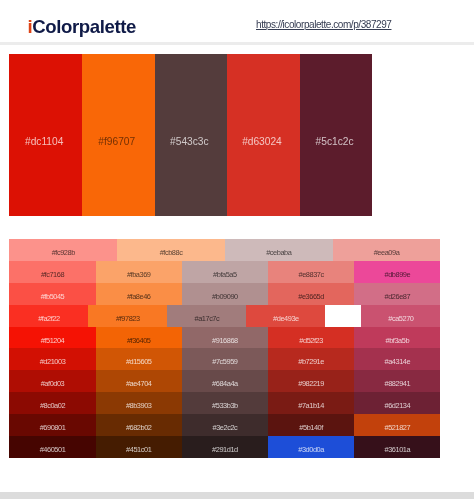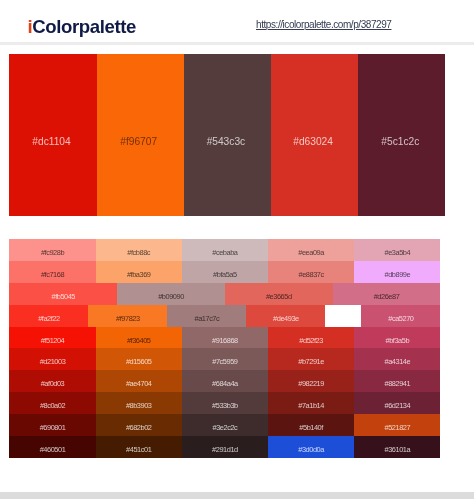--- a/index.html
+++ b/index.html
@@ -58,21 +58,21 @@
     line-height: 8px;
     transform: translateZ(0);
     text-decoration: underline;
   }
 
   
   .main-strip {
     position: absolute;
     left: 9.4px;
     top: 53.5px;
-    width: 436px;
+    width: 363px;
     height: 162px;
     display: flex;
   }
   .main-swatch {
     flex: 1 1 0;
     position: relative;
   }
   .main-swatch .label {
     position: absolute;
     left: 0;
@@ -167,45 +167,45 @@
         </div>
         <div class="grid-cell dark-text" style="background: rgb(252, 184, 140);">
           <div class="label">#fcb88c</div>
         </div>
         <div class="grid-cell dark-text" style="background: rgb(206, 186, 186);">
           <div class="label">#cebaba</div>
         </div>
         <div class="grid-cell dark-text" style="background: rgb(238, 160, 154);">
           <div class="label">#eea09a</div>
         </div>
-        <div class="grid-cell dark-text" style="background: rgb(227, 165, 180);">
-          <div class="label">#e3a5b4</div>
-        </div>
       </div>
       <div class="grid-row">
         <div class="grid-cell dark-text" style="background: rgb(252, 113, 104);">
           <div class="label">#fc7168</div>
         </div>
         <div class="grid-cell dark-text" style="background: rgb(251, 163, 105);">
           <div class="label">#fba369</div>
         </div>
         <div class="grid-cell dark-text" style="background: rgb(191, 165, 165);">
           <div class="label">#bfa5a5</div>
         </div>
         <div class="grid-cell dark-text" style="background: rgb(232, 131, 124);">
           <div class="label">#e8837c</div>
         </div>
-        <div class="grid-cell dark-text" style="background: #f0abfc;">
+        <div class="grid-cell dark-text" style="background: #ec4899;">
           <div class="label">#db899e</div>
         </div>
       </div>
       <div class="grid-row">
         <div class="grid-cell light-text" style="background: rgb(251, 80, 69);">
           <div class="label">#fb5045</div>
         </div>
+        <div class="grid-cell dark-text" style="background: rgb(250, 142, 70);">
+          <div class="label">#fa8e46</div>
+        </div>
         <div class="grid-cell dark-text" style="background: rgb(176, 144, 144);">
           <div class="label">#b09090</div>
         </div>
         <div class="grid-cell dark-text" style="background: rgb(227, 102, 93);">
           <div class="label">#e3665d</div>
         </div>
         <div class="grid-cell dark-text" style="background: rgb(210, 110, 135);">
           <div class="label">#d26e87</div>
         </div>
       </div>

